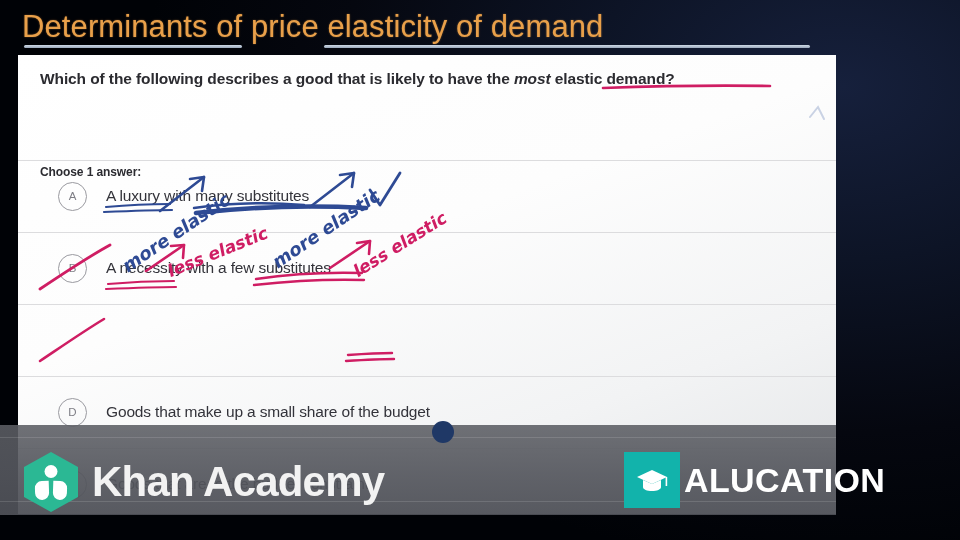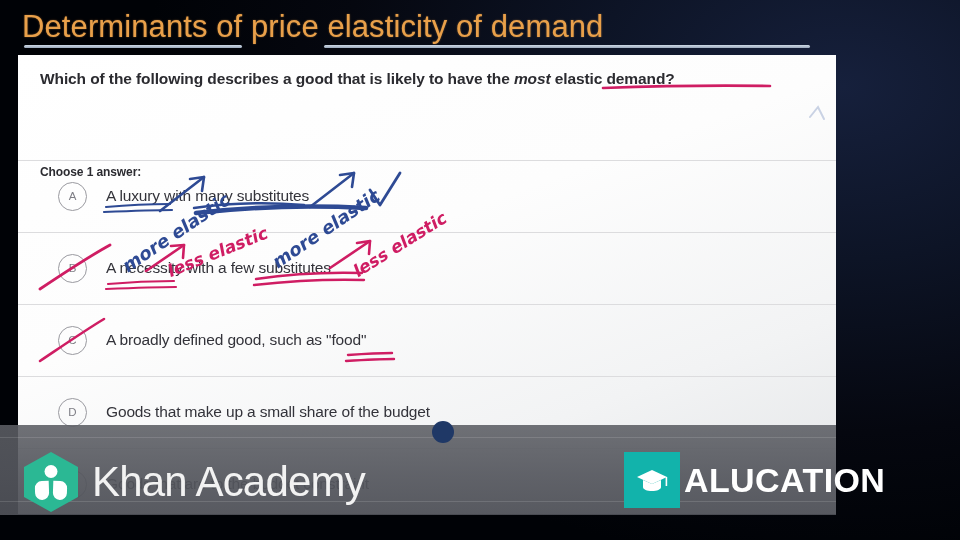--- a/index.html
+++ b/index.html
@@ -104,21 +104,21 @@
   .ka-hex .head{
     position:absolute;left:50%;top:13px;transform:translateX(-50%);
     width:13px;height:13px;border-radius:50%;background:#fff;
   }
   .ka-hex .leafL,.ka-hex .leafR{
     position:absolute;top:29px;width:14px;height:19px;background:#fff;
   }
   .ka-hex .leafL{left:11px;border-radius:14px 0 14px 14px;transform:rotate(-2deg);}
   .ka-hex .leafR{right:11px;border-radius:0 14px 14px 14px;transform:rotate(2deg);}
   .ka-name{
-    margin-left:14px;font-size:42px;font-weight:normal;color:#f2f2f2;
+    margin-left:14px;font-size:42px;font-weight:bold;color:#f2f2f2;
     letter-spacing:-.8px;line-height:42px;
   }
 
   
   .alu{position:absolute;left:624px;top:452px;display:flex;align-items:center;}
   .alu-sq{
     width:56px;height:56px;flex:0 0 56px;background:#12b3ab;
     display:flex;align-items:center;justify-content:center;
   }
   .alu-name{
@@ -157,24 +157,20 @@
 
     <div class="divider" style="top:177px;"></div>
 
     <div class="opt" style="top:177px;">
       <div class="badge">B</div>
       <div class="opt-label">A necessity with a few substitutes</div>
     </div>
 
     <div class="divider" style="top:249px;"></div>
 
-    <div class="opt" style="top:249px;">
-      <div class="badge">C</div>
-      <div class="opt-label">A broadly defined good, such as "food"</div>
-    </div>
 
     <div class="divider" style="top:321px;"></div>
 
     <div class="opt" style="top:321px;">
       <div class="badge">D</div>
       <div class="opt-label">Goods that make up a small share of the budget</div>
     </div>
 
     <div class="divider" style="top:393px;"></div>
 

